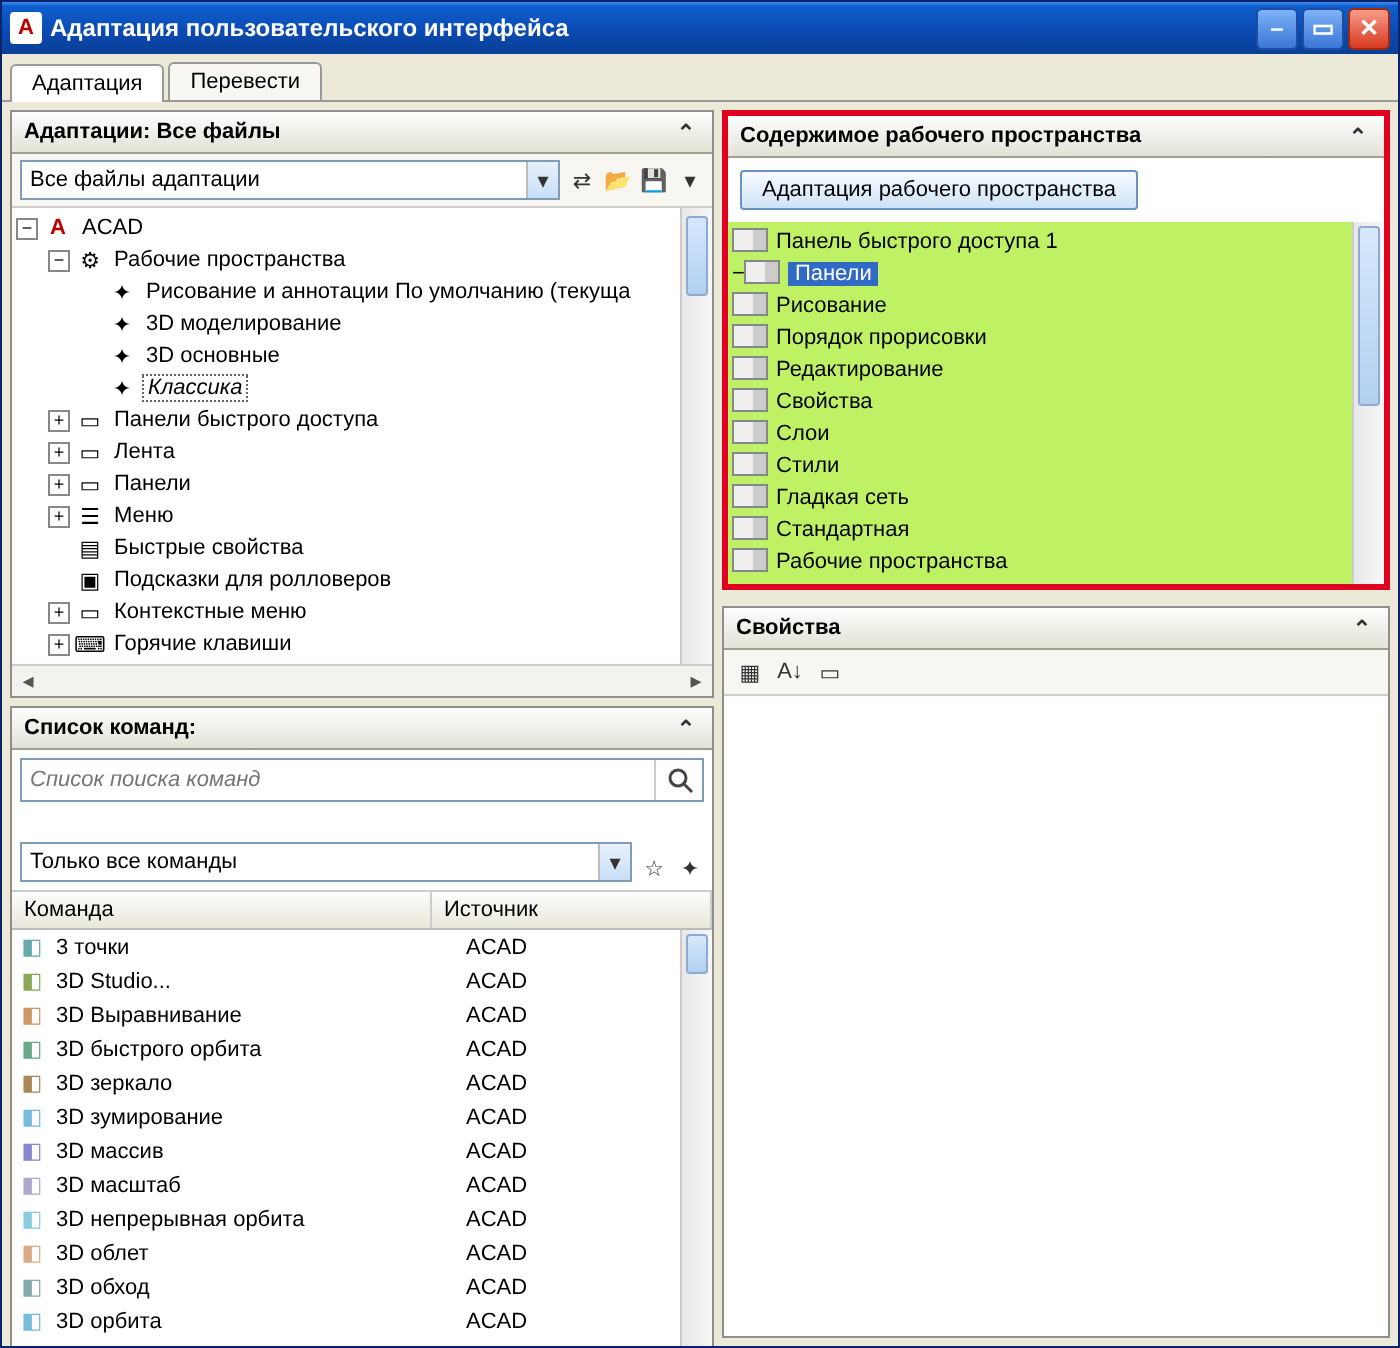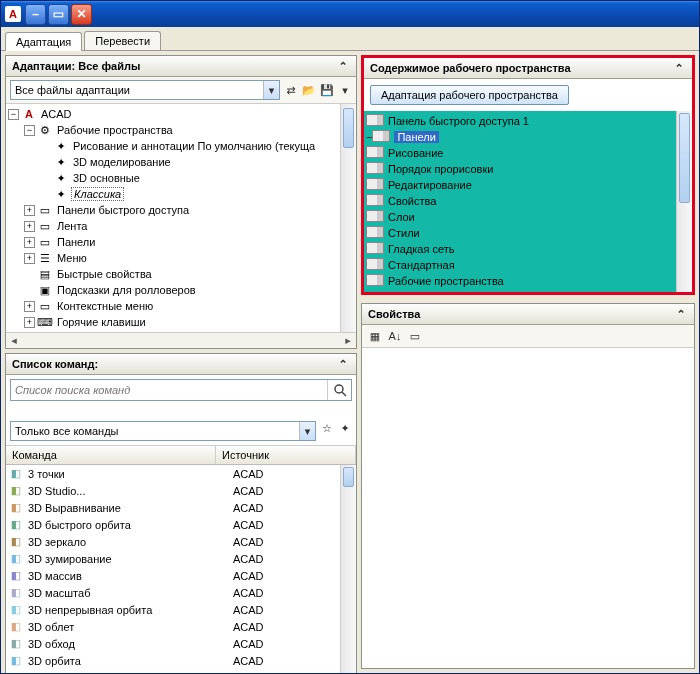--- a/index.html
+++ b/index.html
@@ -32,47 +32,48 @@
   .tree-row .lbl { padding:0 2px; }
   .tree-row .lbl.sel { background:#fff;border:1px dotted #666;font-style:italic;}
   .scrollstub { position:absolute; right:0; top:0; bottom:0; width:16px; background:linear-gradient(to right,#e8e8e8,#f7f7f7); border-left:1px solid #ccc;}
   .scrollstub .thumb{position:absolute;left:2px;right:2px;top:4px;height:40px;background:linear-gradient(to bottom,#d6e8fb,#b2d0f0);border:1px solid #8faad0;border-radius:2px;}
   .hscroll { height:16px;background:#f3f2ec;border-top:1px solid #ccc;display:flex;align-items:center;}
   .hscroll .ar{width:16px;text-align:center;color:#555;}
   .hscroll .track{flex:1;}
   .searchbox { display:flex; border:1px solid #7f9db9; background:#fff; margin:4px; height:22px; align-items:center;}
   .searchbox input { flex:1;border:none;outline:none;font-size:11px;padding:0 4px;font-style:italic;color:#888;}
   .searchbox .searchbtn { width:24px;display:flex;align-items:center;justify-content:center;border-left:1px solid #ccc;height:100%;}
-  .filterbar { display:flex; padding:16px 4px 4px 4px; gap:4px; align-items:flex-start;}
+  .filterbar { display:flex; padding:16px 4px 4px 4px; gap:4px; align-items:flex-end;}
   .cmdtable { flex:1; overflow:hidden; display:flex; flex-direction:column;}
   .cmdhdr { display:flex; background:linear-gradient(to bottom,#fdfdfd,#e9e7da); border-top:1px solid #ccc;border-bottom:1px solid #bbb;}
   .cmdhdr .col { padding:3px 6px; border-right:1px solid #ccc;}
   .cmdhdr .c1{width:210px;} .cmdhdr .c2{flex:1;}
   .cmdbody { flex:1; overflow:hidden; position:relative;}
   .cmdrow { display:flex; align-items:center; height:17px; padding-left:2px;}
   .cmdrow .ic{width:16px;height:14px;display:inline-flex;align-items:center;justify-content:center;margin-right:4px;}
   .cmdrow .c1{width:205px;} .cmdrow .c2{flex:1;}
   .highlight { border:3px solid #e00020; }
   .wsbtn { margin:6px; padding:3px 10px; background:linear-gradient(to bottom,#f7fbff,#cfe3f7); border:1px solid #6a93c4; border-radius:2px; display:inline-block; cursor:pointer;}
-  .ws-tree { flex:1; overflow:hidden; background:#14b8a6; position:relative; padding:2px;}
+  .ws-tree { flex:1; overflow:hidden; background:#bef264; position:relative; padding:2px;}
   .ws-row { display:flex; align-items:center;height:16px;white-space:nowrap;}
   .ws-row .lbl.selblue { background:#316ac5;color:#fff;padding:0 3px;}
   .pnlic{width:18px;height:12px;border:1px solid #888;display:inline-block;margin-right:4px;background:linear-gradient(to right,#eee 60%,#ccc 60%);}
   .props { flex:1; display:flex; flex-direction:column;}
   .props .ptool { display:flex; gap:6px; padding:4px 6px; border-bottom:1px solid #ccc; background:#f7f6f0;}
   .props .pbody{flex:1;background:#fff;}
   svg { display:block; }
 </style>
 </head>
 <body>
 
 <div class="window">
 
   <div class="titlebar">
     <span class="icon">A</span>
+    <span class="titletext">Адаптация пользовательского интерфейса</span>
     <div class="winbtns">
       <div class="winbtn">–</div>
       <div class="winbtn">▭</div>
       <div class="winbtn close">✕</div>
     </div>
   </div>
 
   <div class="tabs">
     <div class="tab active">Адаптация</div>
     <div class="tab">Перевести</div>

